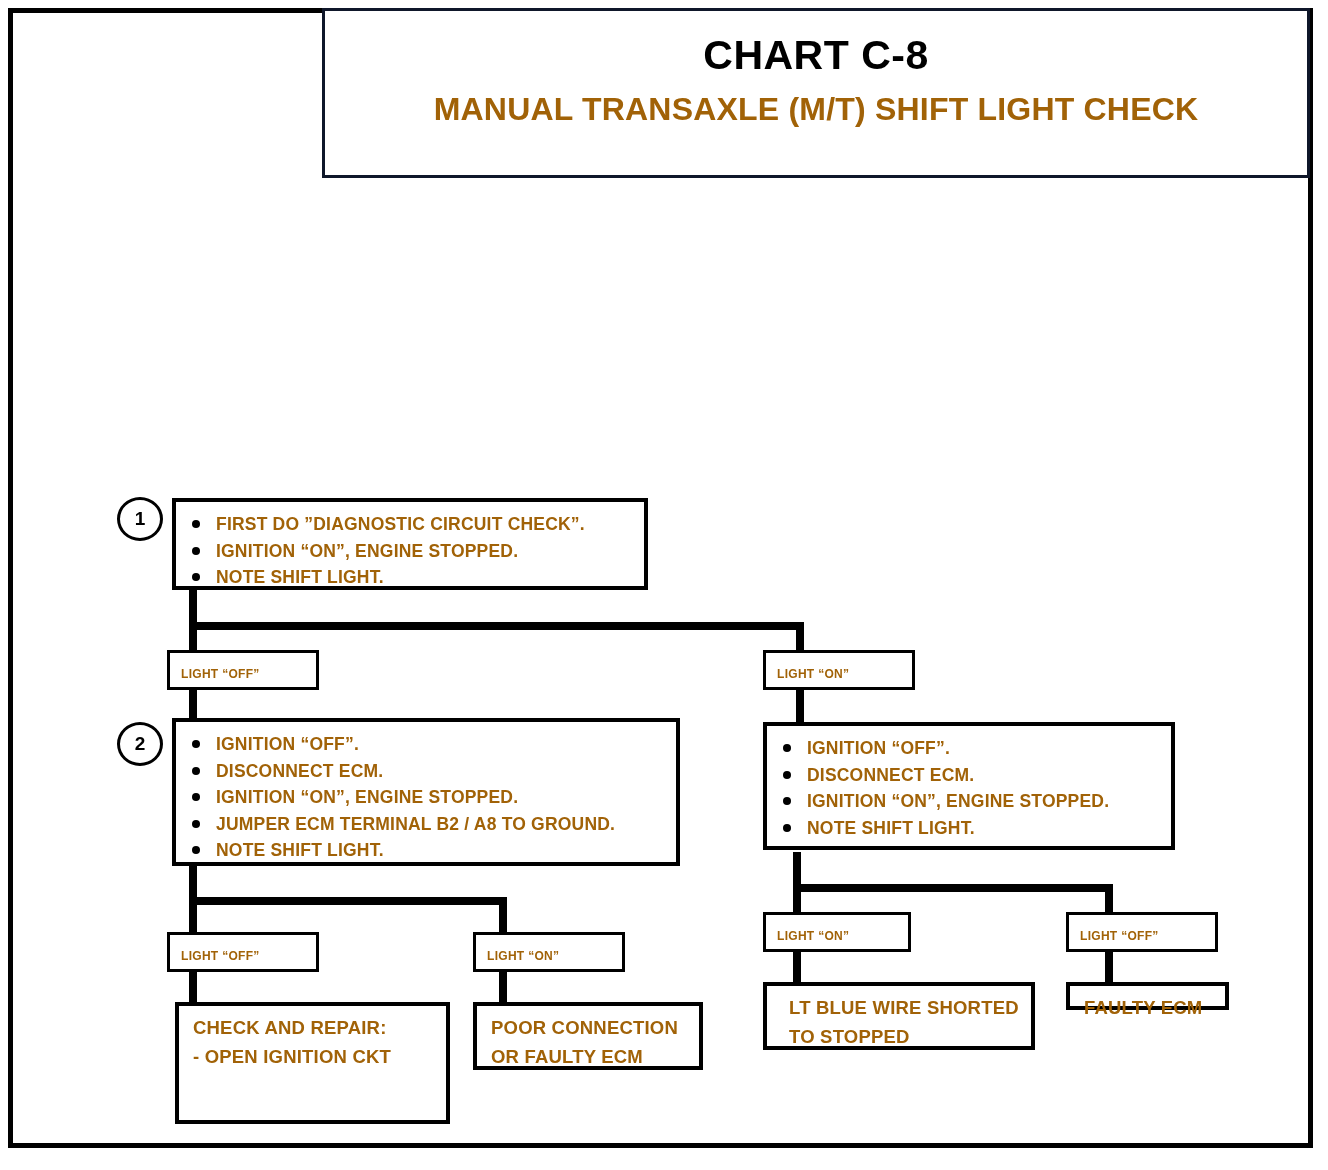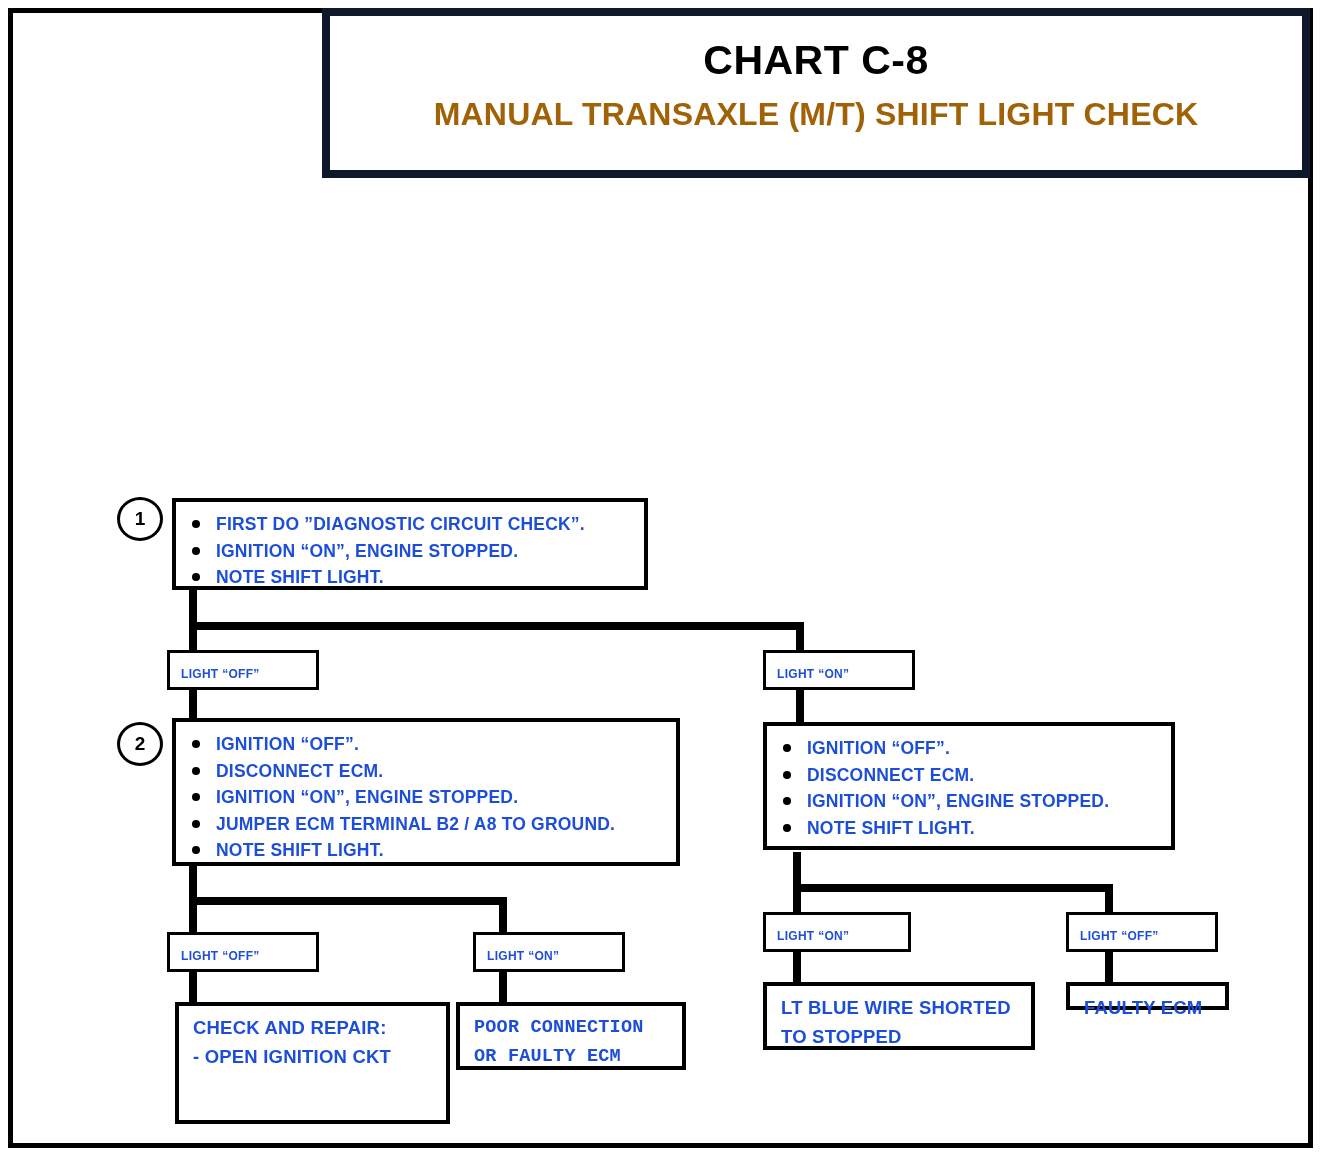--- a/index.html
+++ b/index.html
@@ -24,21 +24,21 @@
   .frame-right  { position:absolute; left:1308px; top:8px;  width:5px;    height:1140px; background:#000; }
   .frame-bottom { position:absolute; left:8px;  top:1143px; width:1305px; height:5px;  background:#000; }
 
   
   .header-box {
     position: absolute;
     left: 322px;
     top: 8px;
     width: 988px;
     height: 170px;
-    border: 8px solid #0f172a;
+    border: 3px solid #0f172a;
     box-sizing: border-box;
     background: #fff;
     text-align: center;
   }
   .chart-title {
     margin-top: 22px;
     font-size: 41px;
     font-weight: bold;
     letter-spacing: 0.5px;
     color: #000;
@@ -52,21 +52,21 @@
     color: #a16207;
     line-height: 1.1;
   }
 
   
   .node {
     position: absolute;
     box-sizing: border-box;
     border: 3px solid #000;
     background: #fff;
-    color: #1d4ed8;
+    color: #a16207;
     z-index: 3;
   }
   .node.thick { border-width: 4px; }
 
   .step-list {
     list-style: none;
     margin: 0;
     padding: 9px 0 9px 0;
     font-size: 17.5px;
     font-weight: bold;
@@ -230,28 +230,28 @@
     <div class="label-box">LIGHT “OFF”</div>
   </div>
 
   <div class="node thick" style="left:175px; top:1002px; width:275px; height:122px;">
     <ul class="result-lines">
       <li>CHECK AND REPAIR:</li>
       <li>- OPEN IGNITION CKT</li>
     </ul>
   </div>
 
-  <div class="node thick" style="left:456px; top:1002px; width:230px; height:68px;font-family:Liberation Mono, monospace;">
+  <div class="node thick" style="left:473px; top:1002px; width:230px; height:68px;">
     <ul class="result-lines">
       <li>POOR CONNECTION</li>
       <li>OR FAULTY ECM</li>
     </ul>
   </div>
 
-  <div class="node thick" style="left:763px; top:982px; width:272px; height:68px;">
+  <div class="node thick" style="left:763px; top:982px; width:272px; height:68px;padding-left:8px;">
     <ul class="result-lines">
       <li>LT BLUE WIRE SHORTED</li>
       <li>TO STOPPED</li>
     </ul>
   </div>
 
   <div class="node thick" style="left:1066px; top:982px; width:163px; height:28px;">
     <ul class="result-lines">
       <li>FAULTY ECM</li>
     </ul>

